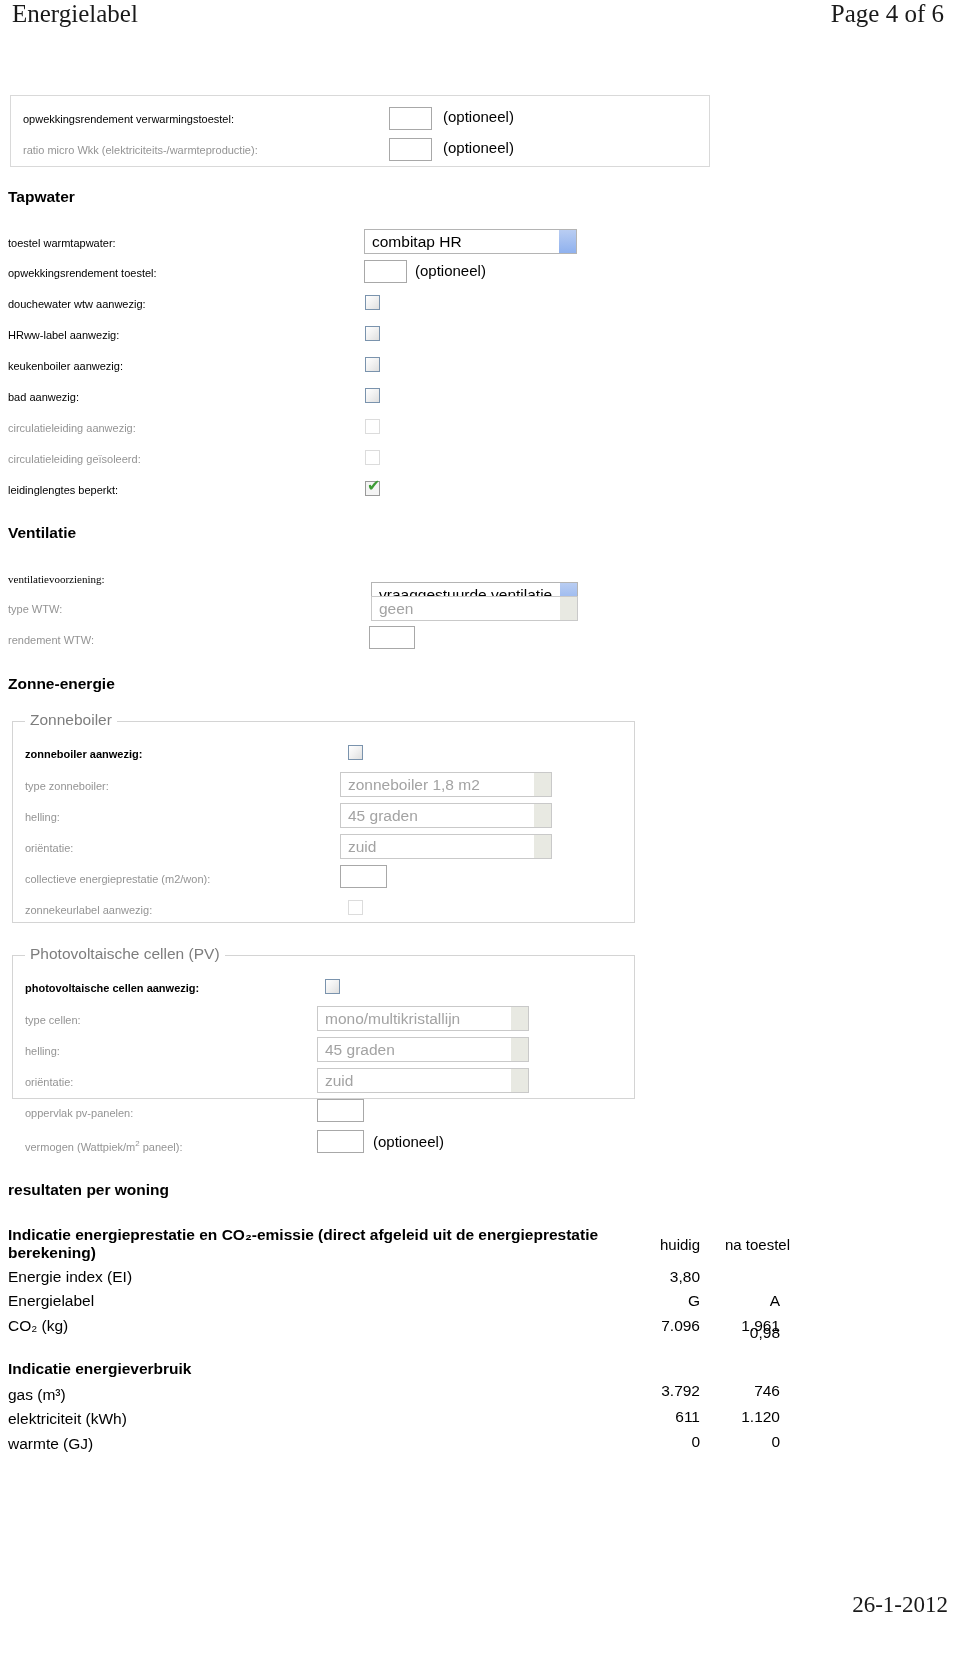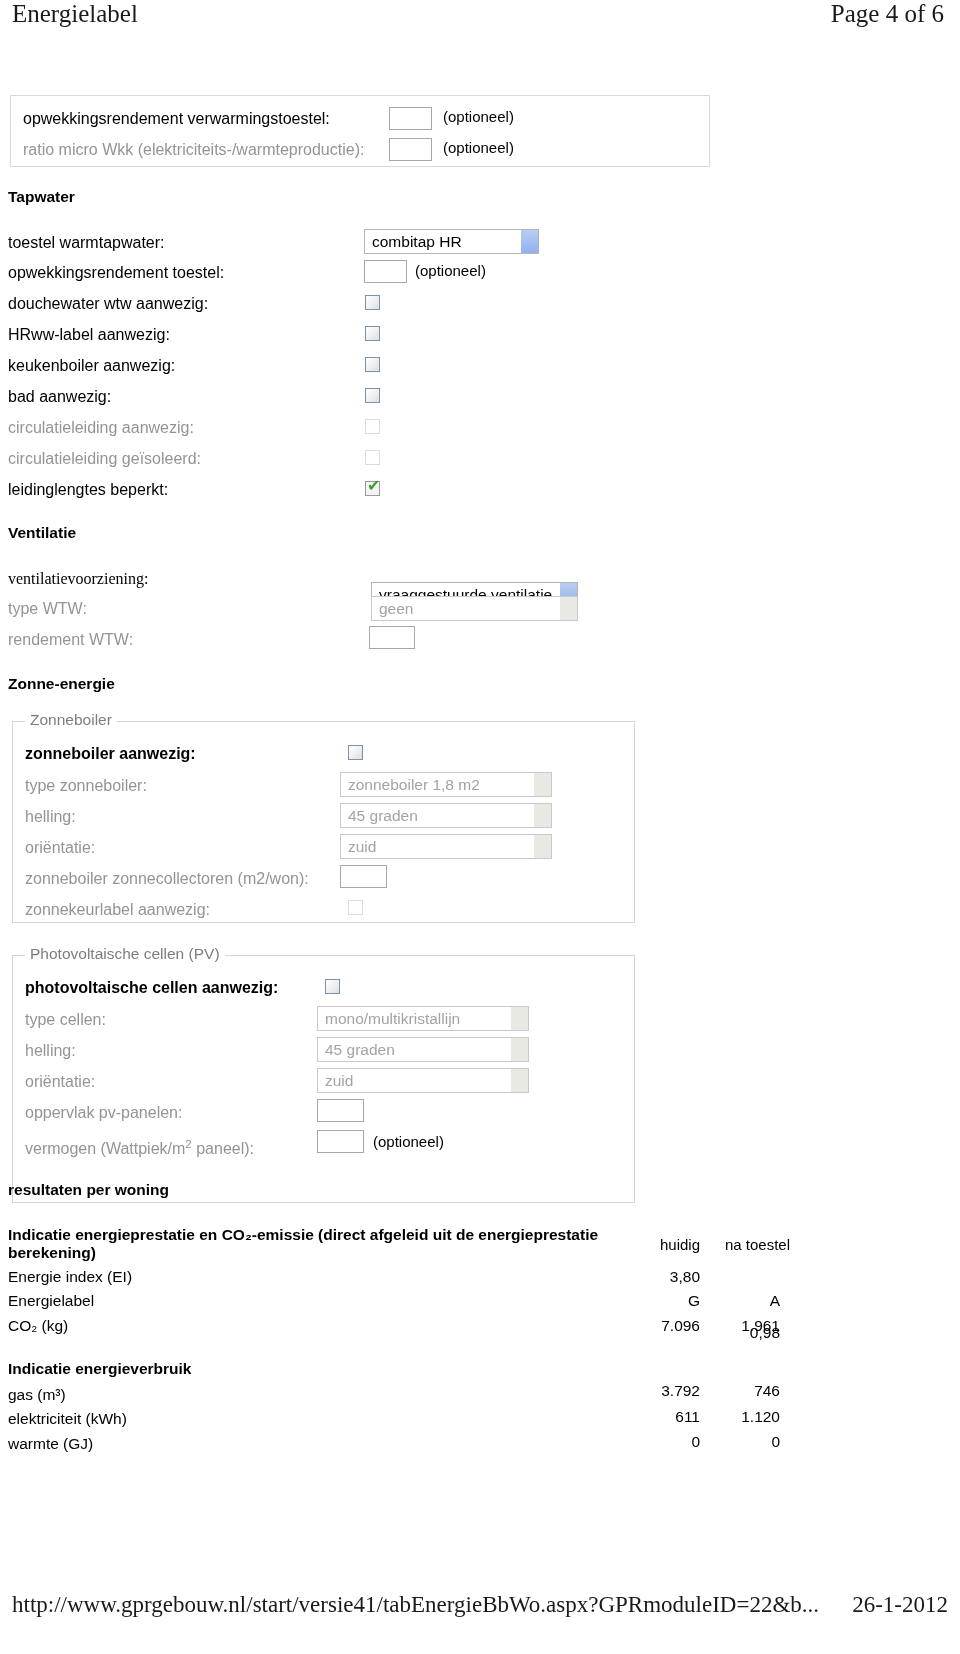--- a/index.html
+++ b/index.html
@@ -61,21 +61,21 @@
     left: 12px;
     background: #fff;
     padding: 0 5px;
     font-size: 15.5px;
     color: #7d7d7d;
     white-space: nowrap;
   }
 
   .row-label {
     position: absolute;
-    font-size: 16px;
+    font-size: 11px;
     line-height: 18px;
     white-space: nowrap;
     color: #000;
   }
   .row-label.dim { color: #949494; }
   .row-label.bold { font-weight: bold; color: #000; }
 
   .section-title {
     position: absolute;
     font-size: 15.5px;
@@ -213,21 +213,21 @@
   <div class="optional" style="left:432px; top:12px;">(optioneel)</div>
 
   <div class="row-label dim" style="left:12px; top:45px;">ratio micro Wkk (elektriciteits-/warmteproductie):</div>
   <input class="tinput" type="text" style="left: 378px; top: 42px; width: 43px;" value="">
   <div class="optional" style="left:432px; top:43px;">(optioneel)</div>
 </div>
 
 <div class="section-title" style="left:8px; top:188px;">Tapwater</div>
 
 <div class="row-label" style="left:8px; top:234px;">toestel warmtapwater:</div>
-<div class="sel" style="left:364px; top:229px; width:175px;">
+<div class="sel" style="left:364px; top:229px; width:213px;">
   <span class="txt">combitap HR</span>
   <span class="arrowbox"></span>
 </div>
 
 <div class="row-label" style="left:8px; top:264px;">opwekkingsrendement toestel:</div>
 <input class="tinput" type="text" style="left: 364px; top: 260px; width: 43px;" value="">
 <div class="optional" style="left:415px; top:262px;">(optioneel)</div>
 
 <div class="row-label" style="left:8px; top:295px;">douchewater wtw aanwezig:</div>
 <div class="cbox" style="left:365px; top:295px;"></div>
@@ -288,28 +288,28 @@
     <span class="txt">45 graden</span>
     <span class="arrowbox"></span>
   </div>
 
   <div class="row-label dim" style="left:12px; top:117px;">oriëntatie:</div>
   <div class="sel disabled" style="left:327px; top:112px; width:212px;">
     <span class="txt">zuid</span>
     <span class="arrowbox"></span>
   </div>
 
-  <div class="row-label dim" style="left:12px; top:148px;">zonneboiler zonnecollectoren (m2/won):</div>
+  <div class="row-label dim" style="left:12px; top:148px;">collectieve energieprestatie (m2/won):</div>
   <input class="tinput" type="text" style="left: 327px; top: 143px; width: 47px;" value="">
 
   <div class="row-label dim" style="left:12px; top:179px;">zonnekeurlabel aanwezig:</div>
   <div class="cbox disabled" style="left:335px; top:178px;"></div>
 </div>
 
-<div class="fieldset" style="left:12px; top:955px; width:623px; height:248px;">
+<div class="fieldset" style="left:12px; top:955px; width:623px; height:144px;">
   <div class="legend">Photovoltaische cellen (PV)</div>
 
   <div class="row-label bold" style="left:12px; top:23px;">photovoltaische cellen aanwezig:</div>
   <div class="cbox" style="left:312px; top:23px;"></div>
 
   <div class="row-label dim" style="left:12px; top:55px;">type cellen:</div>
   <div class="sel disabled" style="left:304px; top:50px; width:212px;">
     <span class="txt">mono/multikristallijn</span>
     <span class="arrowbox"></span>
   </div>
@@ -365,15 +365,14 @@
 
 <div class="res-rowlabel" style="left:8px; top:1410px;">elektriciteit (kWh)</div>
 <div class="res-val" style="left:630px; top:1408px;">611</div>
 <div class="res-val" style="left:710px; top:1408px;">1.120</div>
 
 <div class="res-rowlabel" style="left:8px; top:1435px;">warmte (GJ)</div>
 <div class="res-val" style="left:630px; top:1433px;">0</div>
 <div class="res-val" style="left:710px; top:1433px;">0</div>
 
 <div class="print-ftr">
-  <div class="left">http://www.gprgebouw.nl/start/versie41/tabEnergieBbWo.aspx?GPRmoduleID=22&amp;b...</div>
   <div class="right">26-1-2012</div>
 </div>
 
 </body></html>

